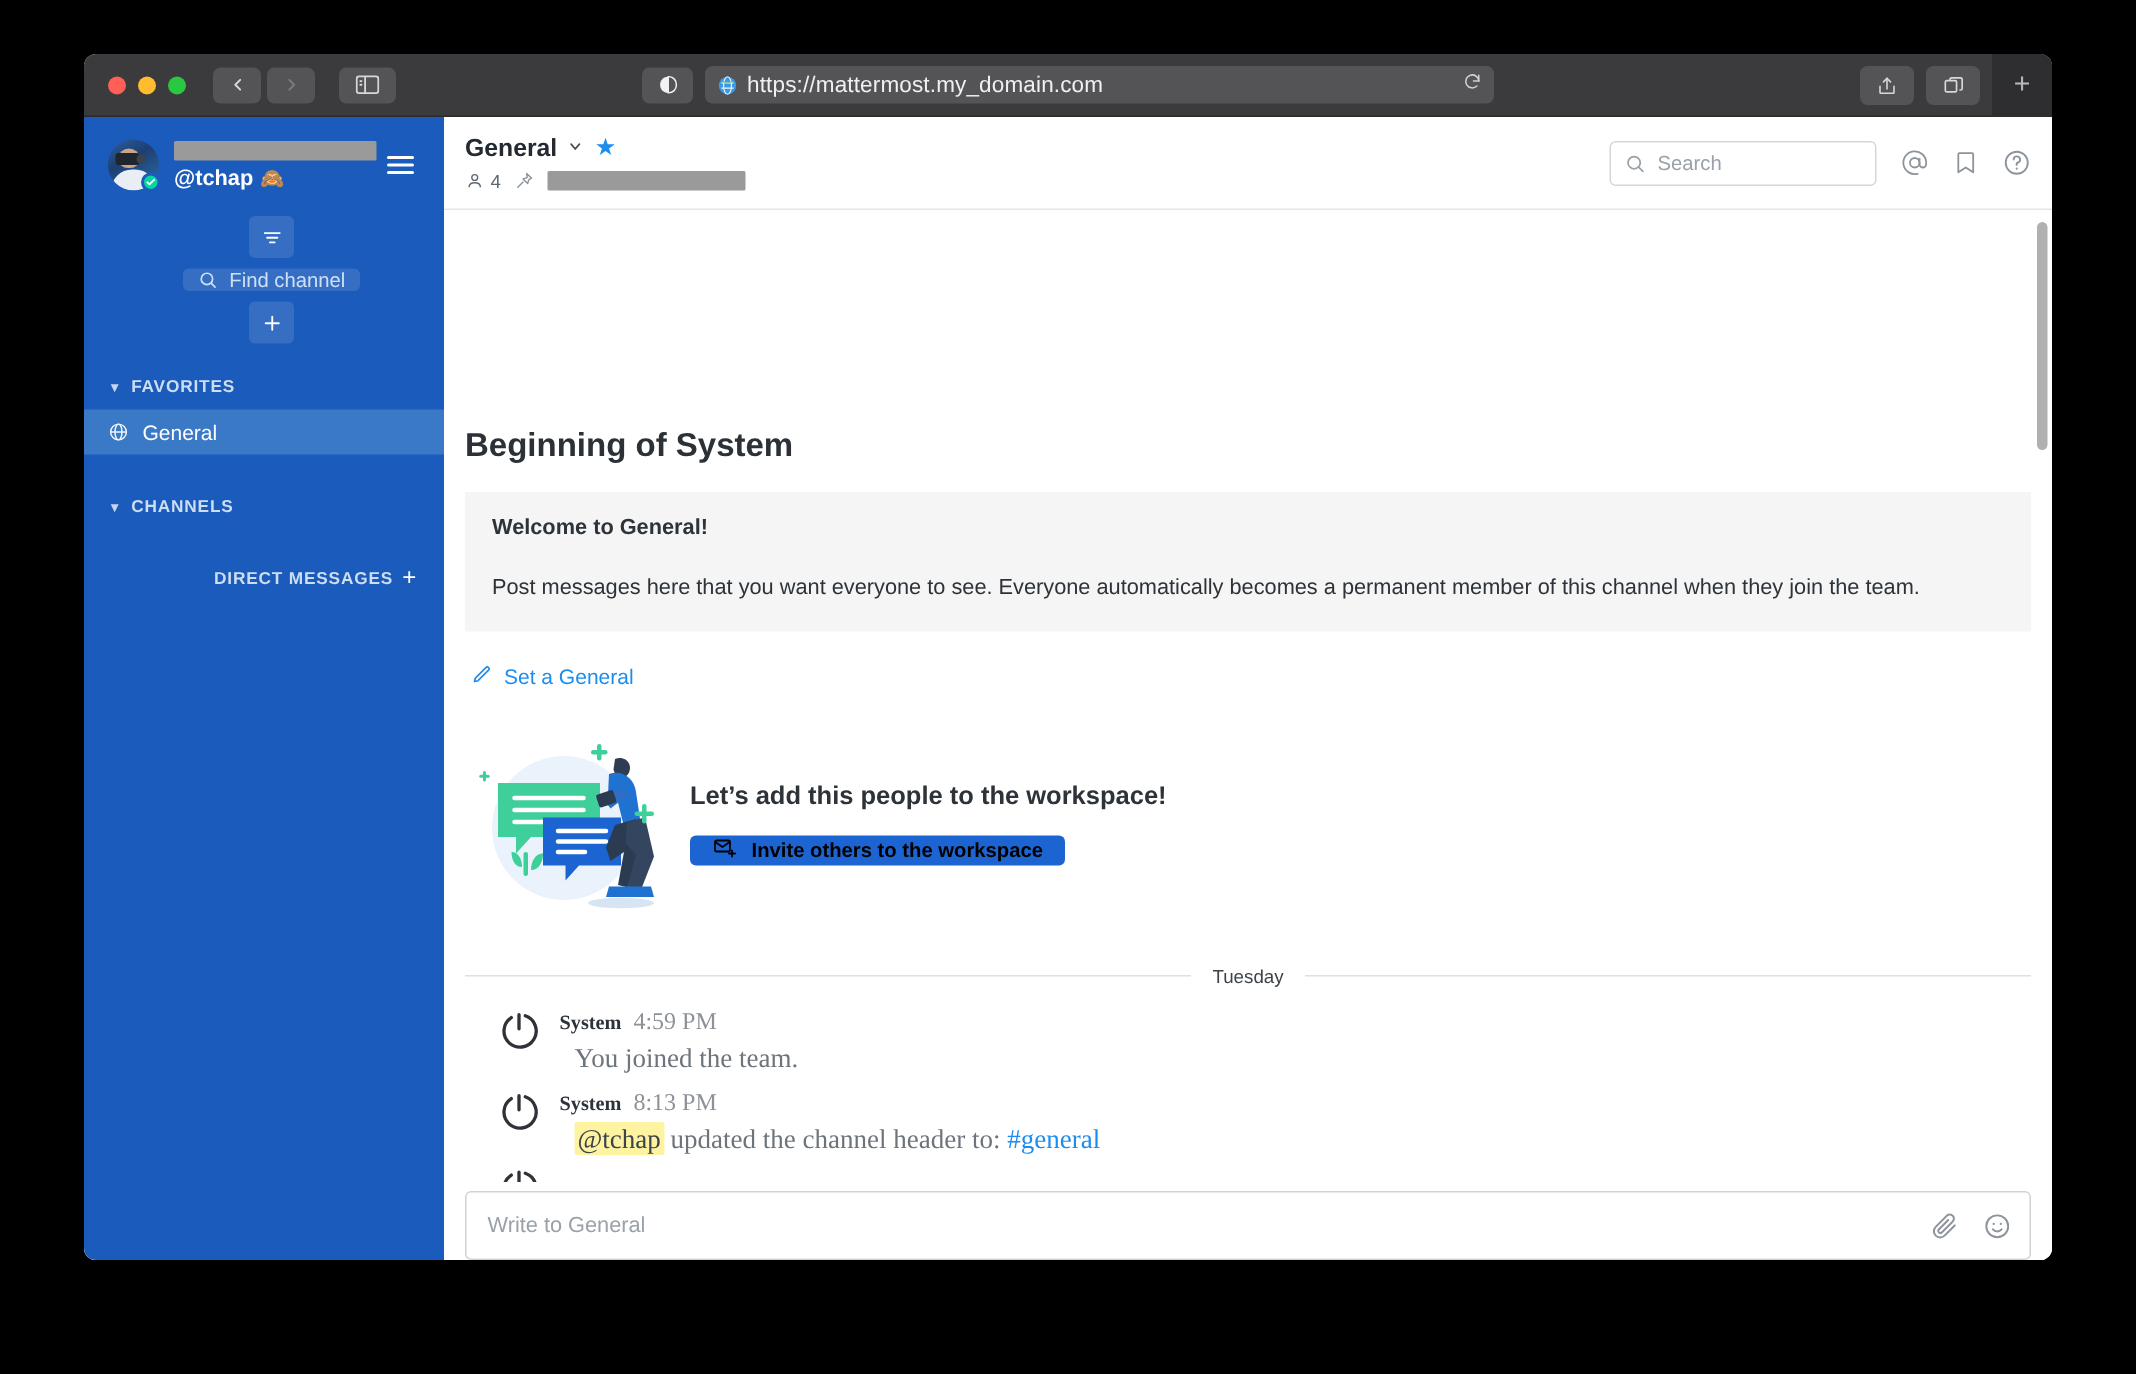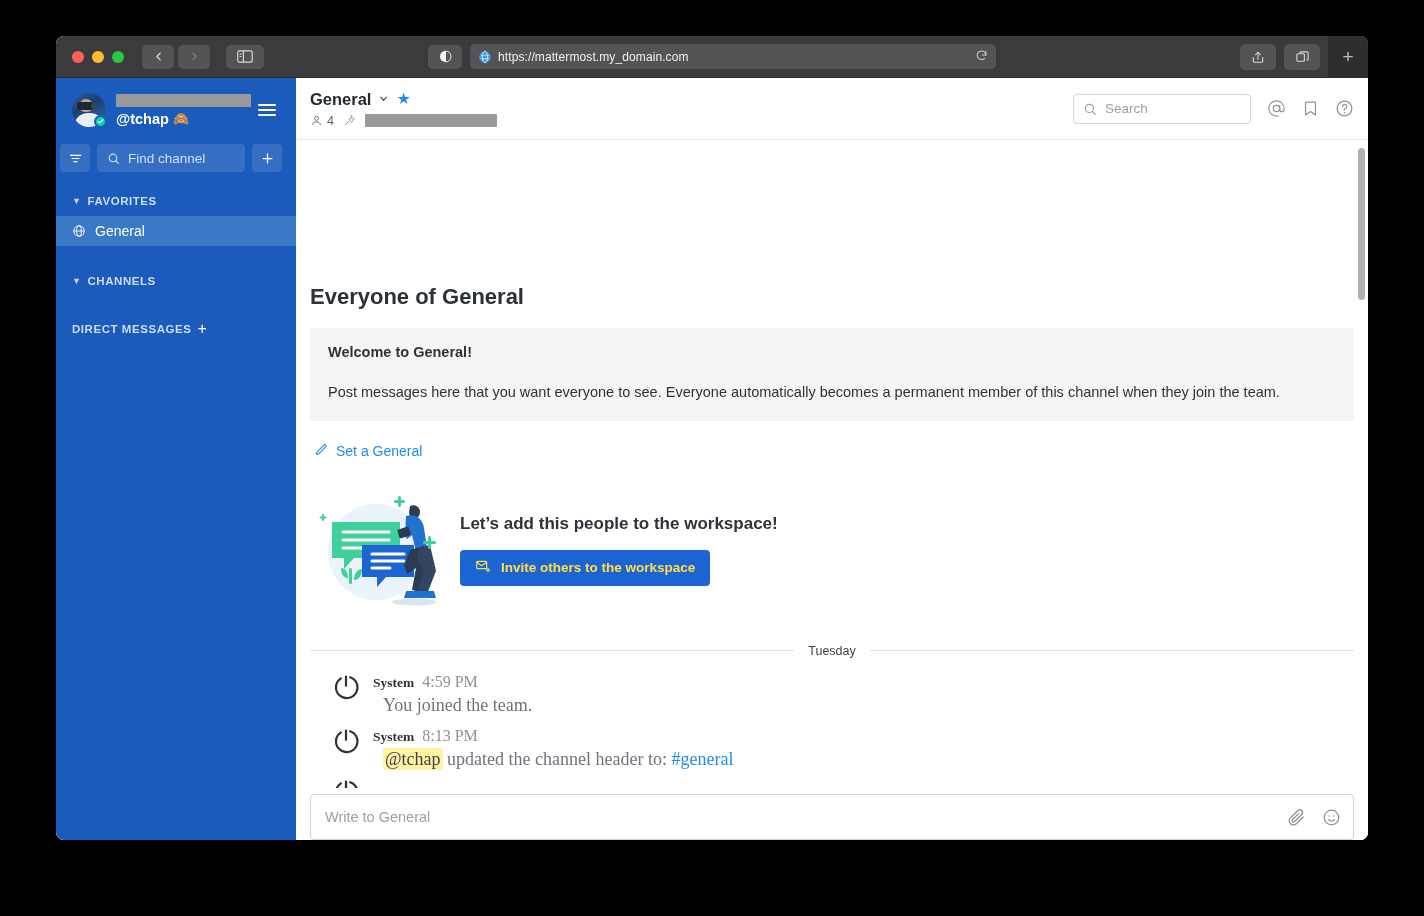--- a/index.html
+++ b/index.html
@@ -62,21 +62,21 @@
   .url-bar {
     width: 526px; height: 25px;
     background: #545456;
     border-radius: 5px;
     display: flex; align-items: center;
     padding: 0 8px;
     position: relative;
   }
   .url-text {
     color: #f0f0f2;
-    font-size: 12px;
+    font-size: 15px;
     margin-left: 6px;
     letter-spacing: 0.1px;
     text-align: right;
   }
   .reload-ic { position: absolute; right: 8px; color: #d0d0d2; }
 
   .tb-right {
     position: absolute; right: 0; top: 0; height: 42px;
     display: flex; align-items: center;
   }
@@ -145,21 +145,21 @@
   .user-line {
     display: flex; align-items: center; gap: 5px;
     font-size: 14.5px; font-weight: 600; color: #ffffff;
   }
   .user-emoji { font-size: 13px; line-height: 1; }
   .hamburger { display: flex; flex-direction: column; gap: 3px; padding: 6px; cursor: pointer; }
   .hamburger span { display: block; width: 18px; height: 2px; background: #ffffff; border-radius: 1px; }
 
   .find-row {
     display: flex; align-items: center; gap: 7px;
-    padding: 0 14px 0 4px; margin-top: 2px; margin-bottom: 16px;
+    padding: 0 14px 0 24px; margin-top: 2px; margin-bottom: 16px; flex-direction: column;
   }
   .filter-btn, .plus-btn {
     width: 30px; height: 28px;
     background: rgba(255,255,255,0.12);
     border-radius: 4px;
     display: flex; align-items: center; justify-content: center;
     color: #ffffff; flex-shrink: 0;
   }
   .find-box {
     flex: 1; height: 28px;
@@ -173,21 +173,21 @@
 
   .cat {
     display: flex; align-items: center; gap: 6px;
     padding: 0 16px; height: 26px;
     font-size: 11.5px; font-weight: 700;
     letter-spacing: 0.55px;
     color: #cdddf2;
     text-transform: uppercase;
   }
   .cat .chev { font-size: 9px; opacity: 0.95; line-height:1; }
-  .cat.dm { justify-content: flex-start; margin-top: 22px; }
+  .cat.dm { justify-content: flex-end; margin-top: 22px; }
   .cat.dm .dm-left { display:flex; align-items:center; gap:6px; }
   .cat.dm .dm-plus { font-size: 16px; font-weight: 400; color:#ffffff; padding-right:2px; }
 
   .chan-list { margin-top: 2px; }
   .chan {
     display: flex; align-items: center; gap: 9px;
     height: 30px; padding: 0 16px;
     font-size: 14px; color: #e3ecf8;
   }
   .chan.active { background: #3a79c5; color: #ffffff; font-weight: 400; }
@@ -252,23 +252,23 @@
     display: flex; align-items: center; gap: 16px;
     margin: 30px 0 0 4px;
   }
   .illus { width: 130px; height: 120px; flex-shrink: 0; }
   .invite-text {
     font-size: 17px; font-weight: 600; color: #2d3339;
     margin-bottom: 16px;
   }
   .invite-btn {
     display: inline-flex; align-items: center; gap: 10px;
-    background: #1c64d1; color: #fde047;
+    background: #1c64d1; color: #000000;
     border: none; border-radius: 4px;
-    height: 36px; padding: 0 15px;
+    height: 20px; padding: 0 15px;
     font-size: 13.5px; font-weight: 600;
     font-family: "Liberation Sans", sans-serif;
     cursor: pointer;
   }
 
   .date-sep {
     display: flex; align-items: center; gap: 14px;
     margin: 34px 0 10px 0;
   }
   .date-sep .line { flex: 1; height: 1px; background: #e0e0e0; }
@@ -526,21 +526,21 @@
               </svg>
           </span>
         </div>
       </div>
 
       <div class="scroll-area">
         <div class="scrollbar"></div>
 
         <div class="scroll-inner">
 
-          <div class="intro-title">Everyone of General</div>
+          <div class="intro-title">Beginning of System</div>
 
           <div class="welcome-card">
             <div class="welcome-title">Welcome to General!</div>
             <div class="welcome-body">Post messages here that you want everyone to see. Everyone automatically becomes a permanent member of this channel when they join the team.</div>
           </div>
 
           <div class="set-header">
             <span>
               <svg width="14" height="14" viewBox="0 0 24 24" fill="none" stroke="currentColor" stroke-width="1.9" stroke-linecap="round" stroke-linejoin="round">
                   <path d="M17 3.5a2.1 2.1 0 0 1 3 3L8 18.5l-4 1 1-4 12-12z"></path>

